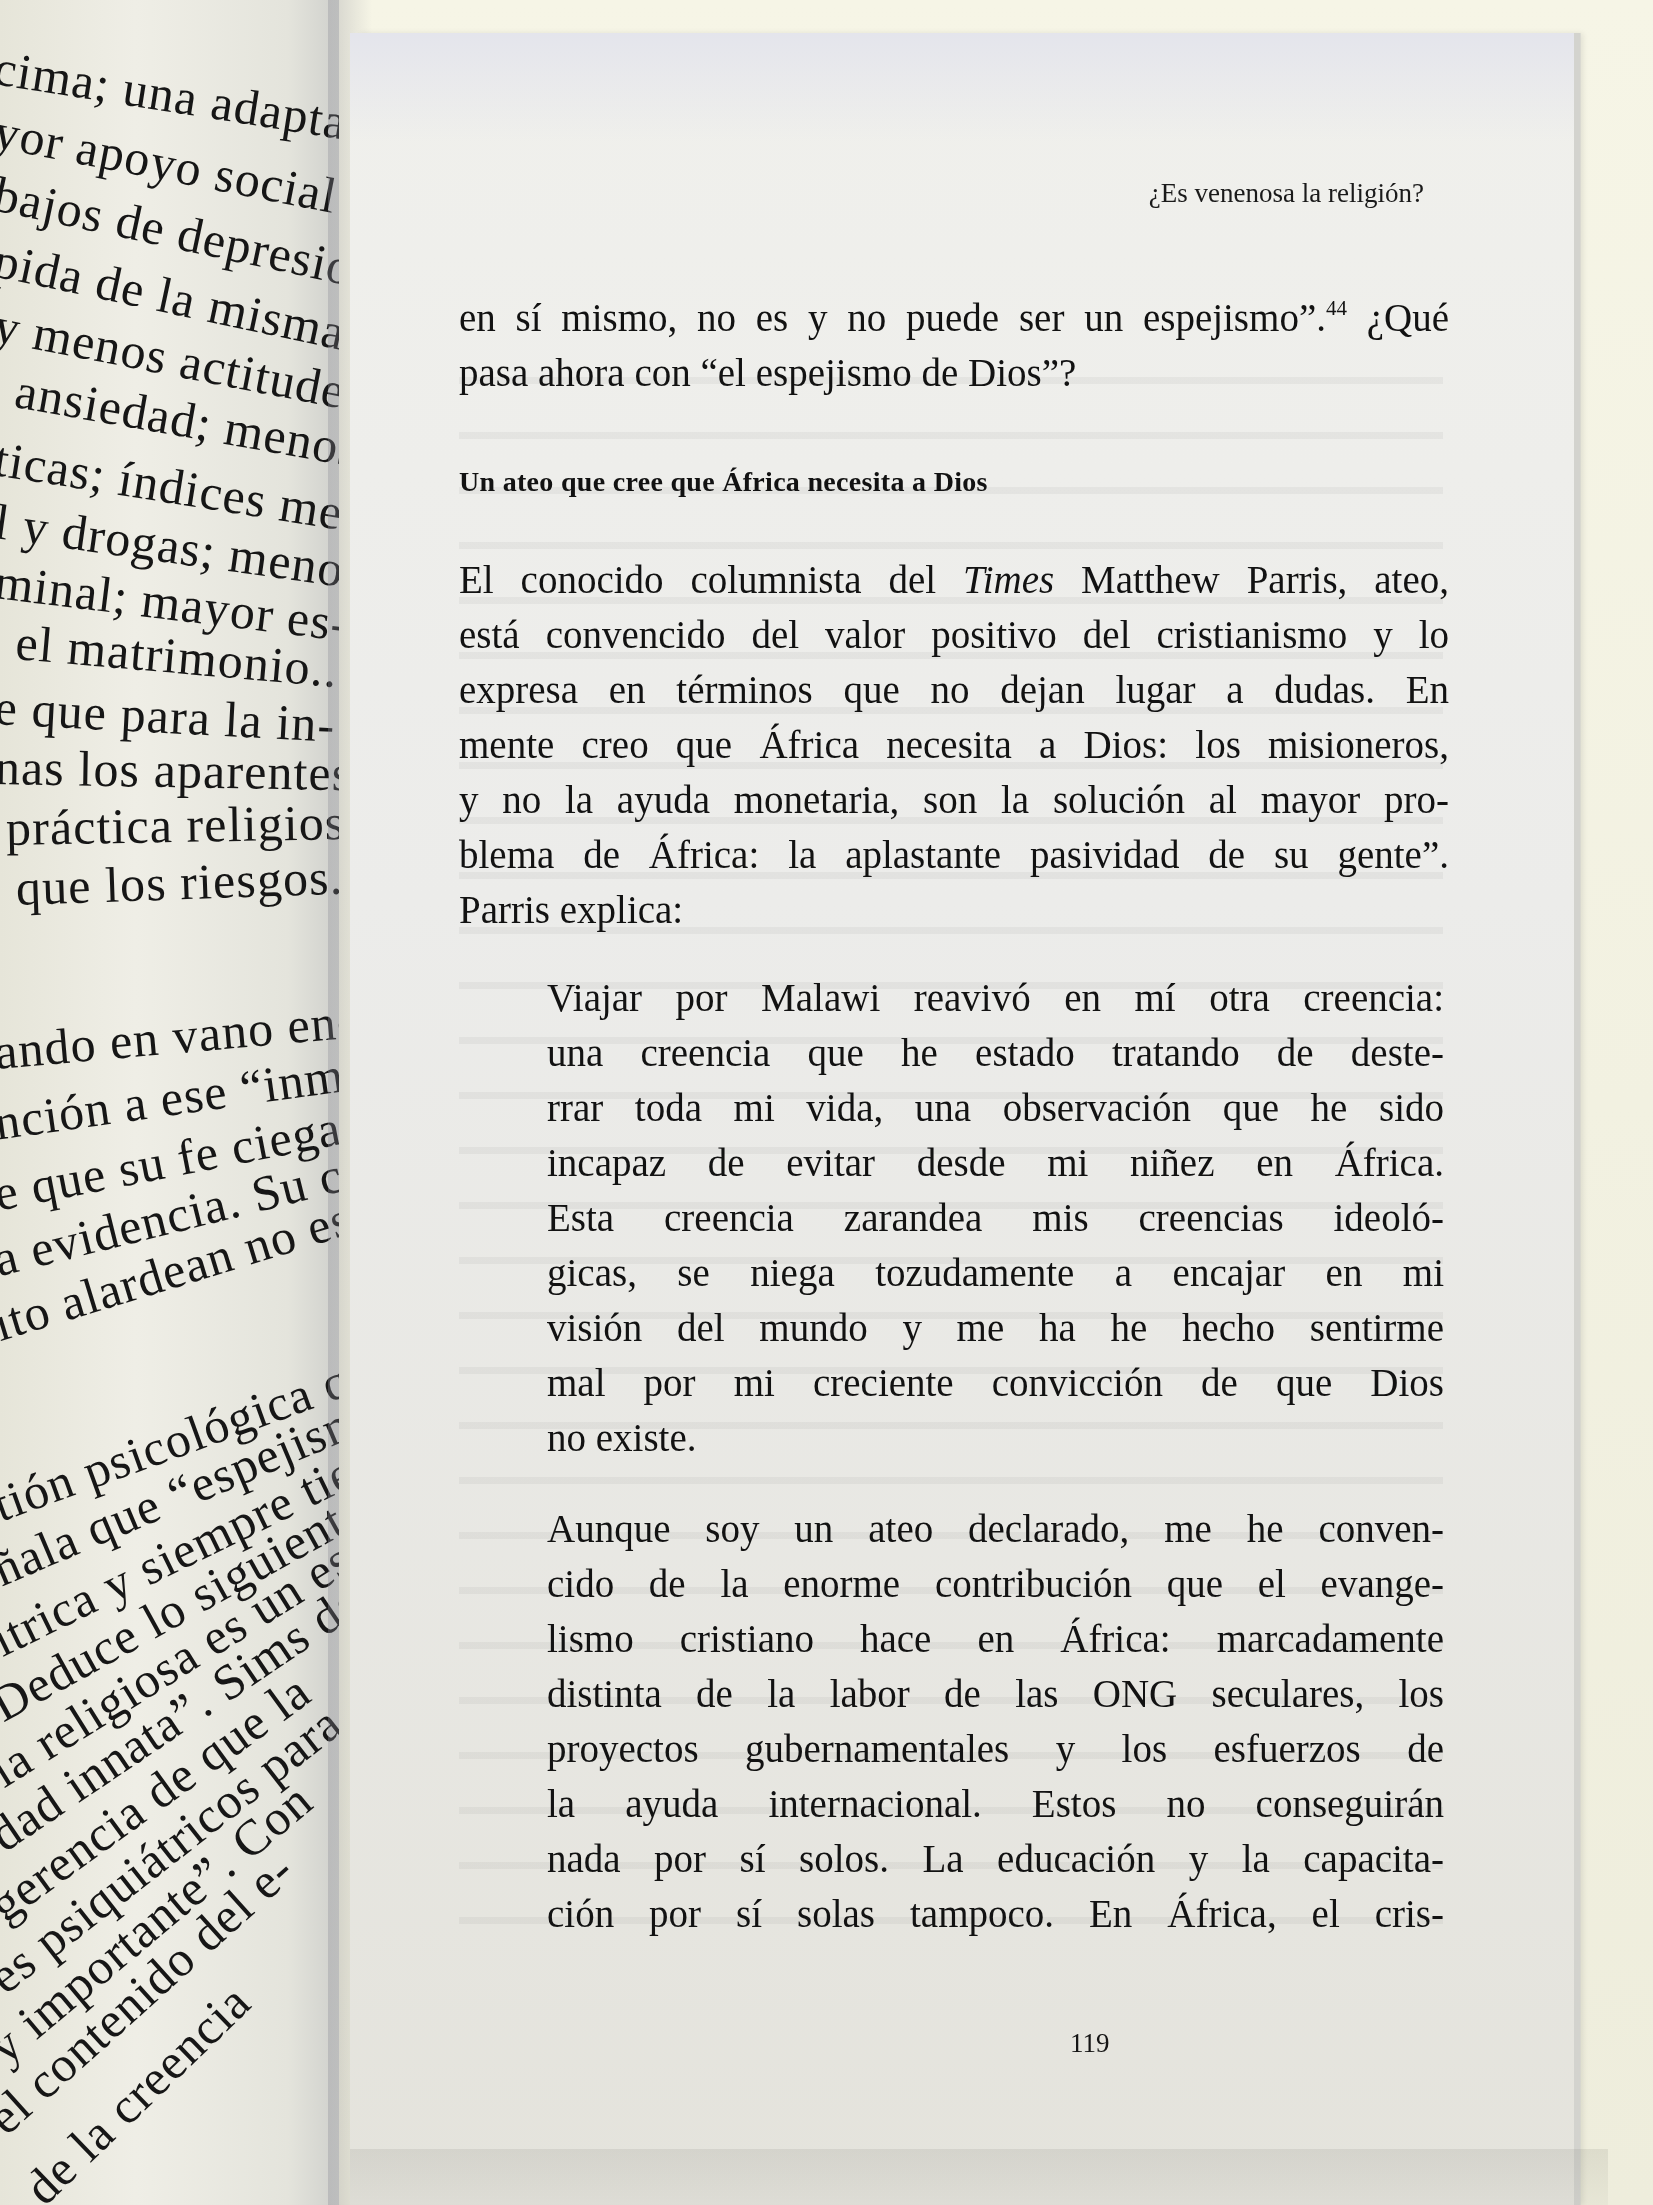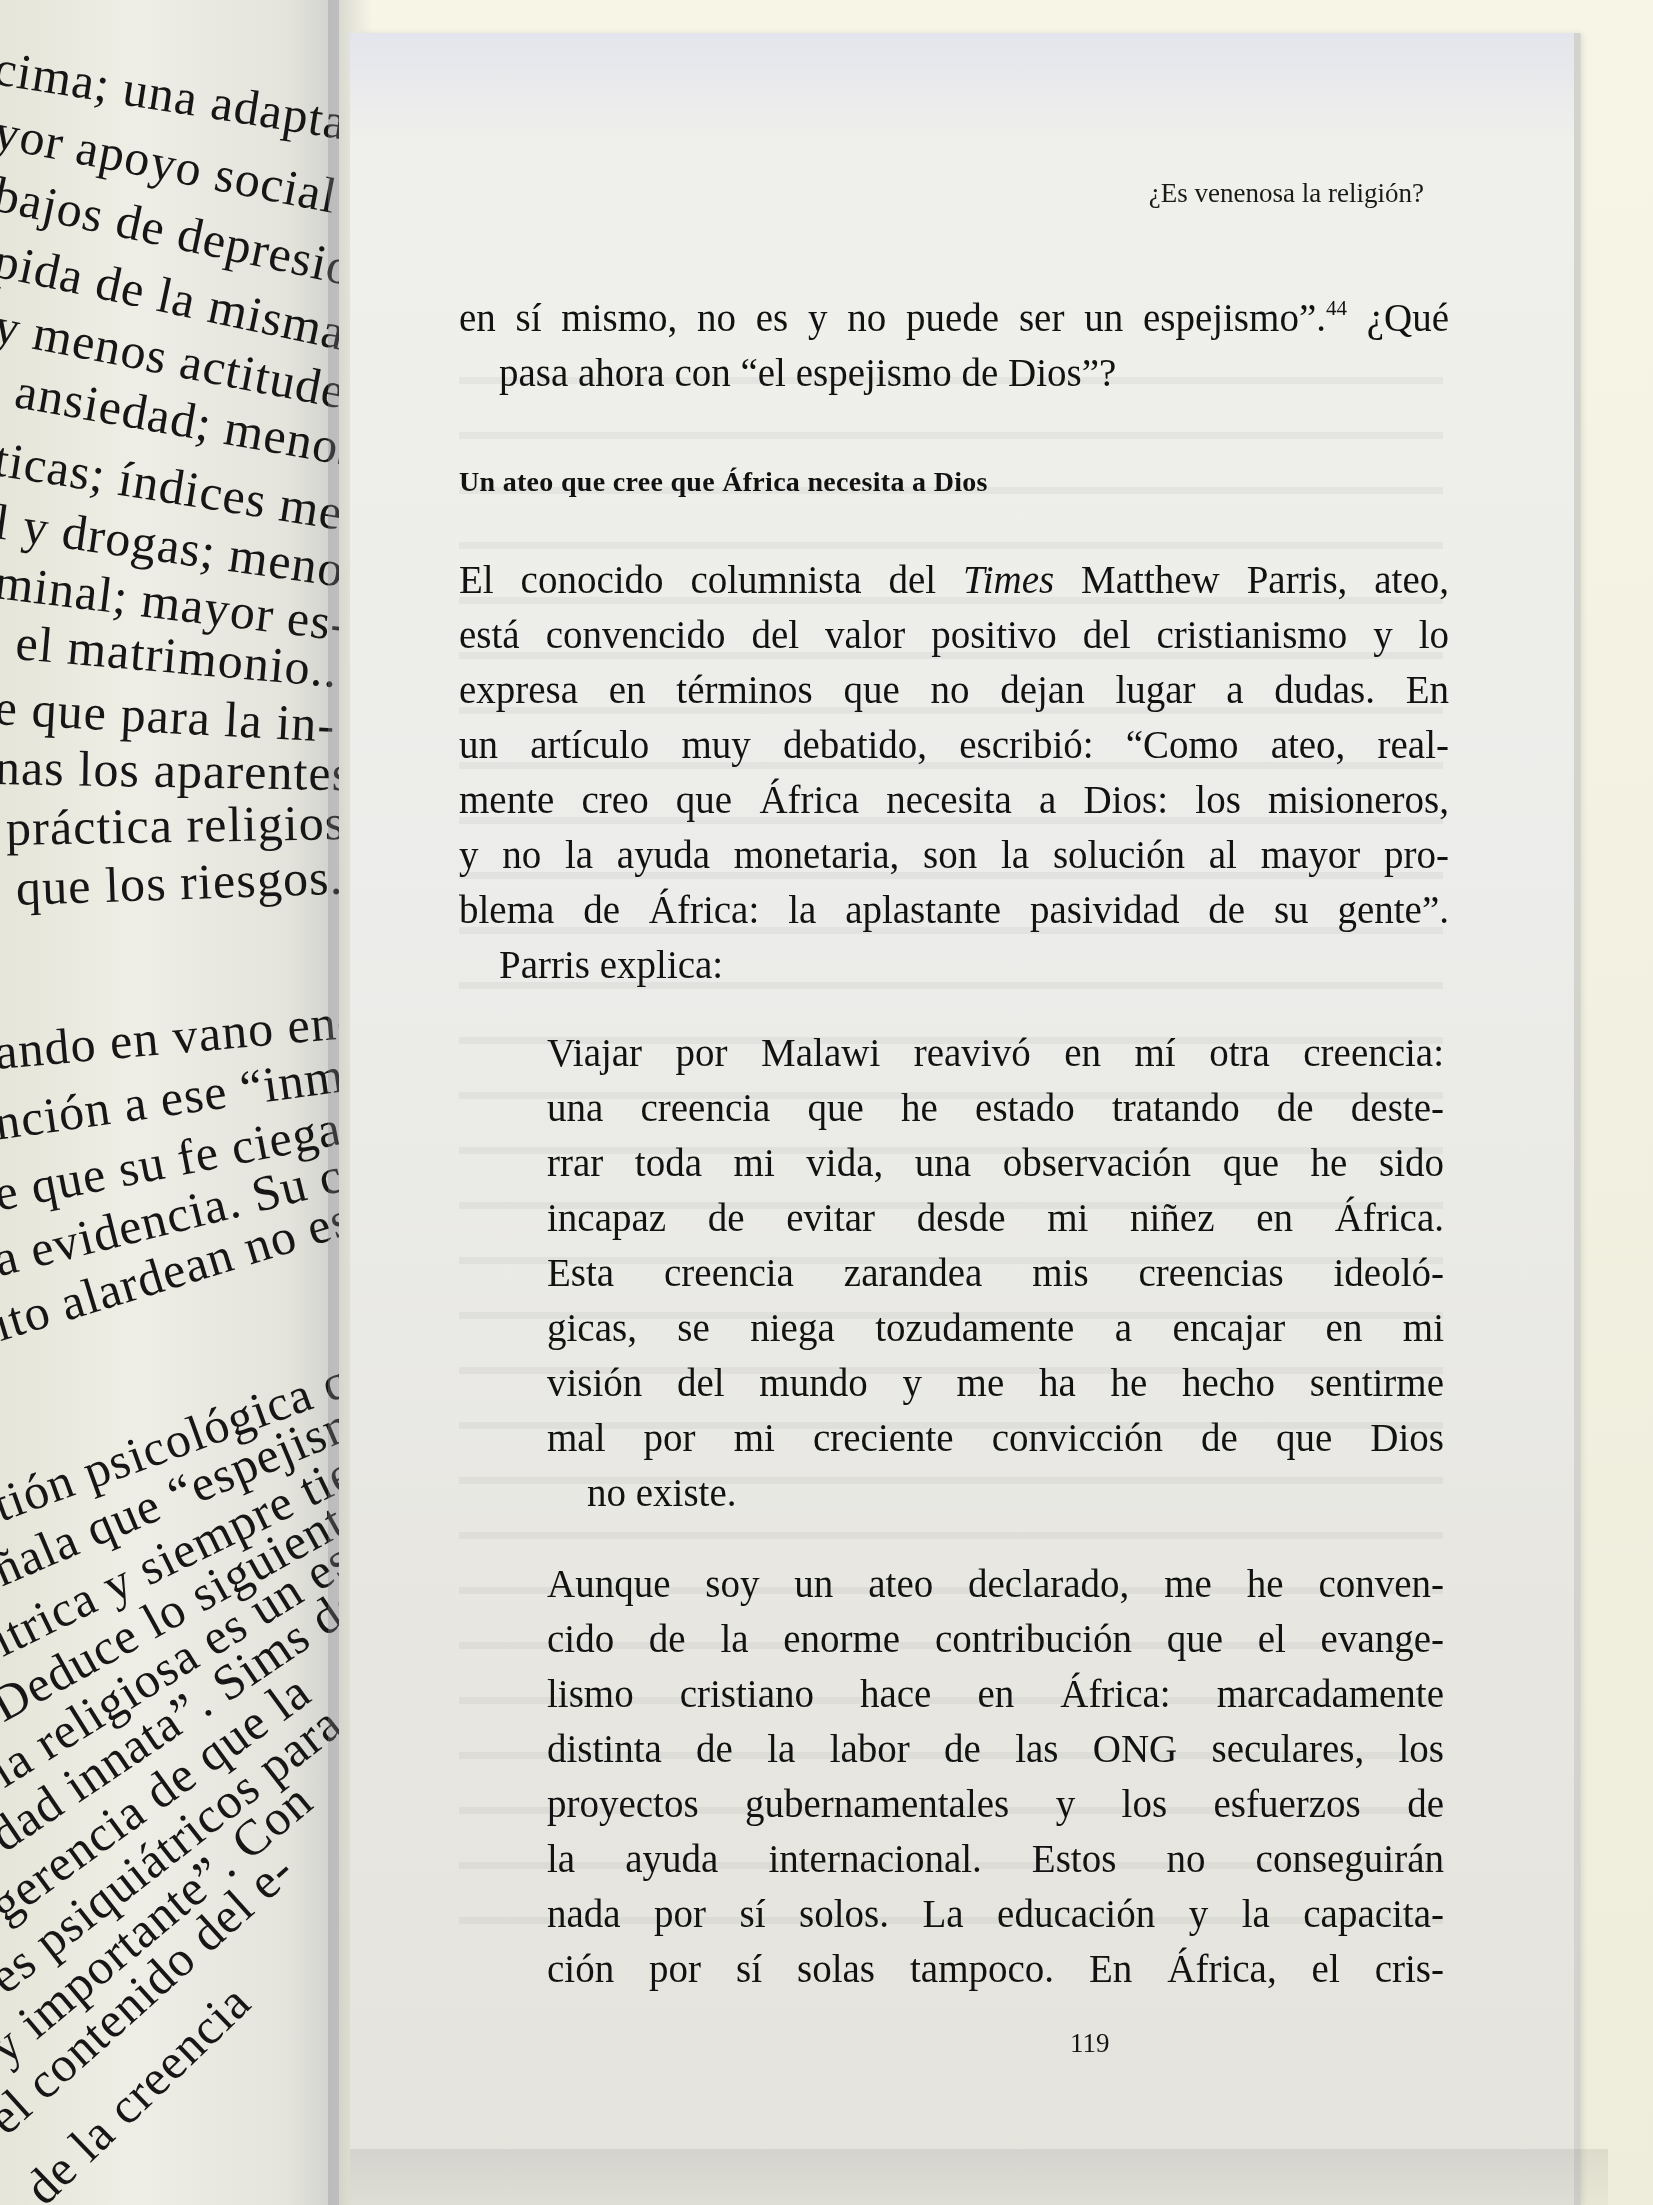--- a/index.html
+++ b/index.html
@@ -42,21 +42,21 @@
   .running-head {
     position: absolute; right: 150px; top: 145px;
     font-size: 27px; color: #1a1a1a;
   }
   .body-text {
     position: absolute; left: 109px; top: 257px; width: 990px;
     font-size: 39px; line-height: 55px; color: #121212;
     font-family: "Liberation Serif", serif;
   }
   .line { display: block; text-align: justify; text-align-last: justify; white-space: nowrap; }
-  .line.last { text-align-last: left; margin-left: 40px; }
+  .line.last { text-align-last: left; }
   sup.ref { font-size: 21px; vertical-align: 16.4px; line-height: 0; }
   .section-heading {
     font-weight: bold; font-size: 28px; line-height: 55px;
     margin: 54px 0 43px 0; letter-spacing: 0.3px;
   }
   .blockquote {
     margin: 33px 0 0 88px; width: 897px;
   }
   .blockquote.second { margin-top: 36px; }
   em { font-style: italic; }
@@ -122,21 +122,20 @@
 
   <div class="body-text">
     <span class="line"><span>en sí mismo, no es y no puede ser un espejismo”.</span><sup class="ref">44</sup><span> ¿Qué</span></span>
     <span class="line last">pasa ahora con “el espejismo de Dios”?</span>
 
     <div class="section-heading">Un ateo que cree que África necesita a Dios</div>
 
     <span class="line"><span>El conocido columnista del </span><em>Times</em><span> Matthew Parris, ateo,</span></span>
     <span class="line">está convencido del valor positivo del cristianismo y lo</span>
     <span class="line">expresa en términos que no dejan lugar a dudas. En</span>
-    <span class="line">un artículo muy debatido, escribió: “Como ateo, real-</span>
     <span class="line">mente creo que África necesita a Dios: los misioneros,</span>
     <span class="line">y no la ayuda monetaria, son la solución al mayor pro-</span>
     <span class="line">blema de África: la aplastante pasividad de su gente”.</span>
     <span class="line last">Parris explica:</span>
 
     <div class="blockquote">
       <span class="line">Viajar por Malawi reavivó en mí otra creencia:</span>
       <span class="line">una creencia que he estado tratando de deste-</span>
       <span class="line">rrar toda mi vida, una observación que he sido</span>
       <span class="line">incapaz de evitar desde mi niñez en África.</span>

